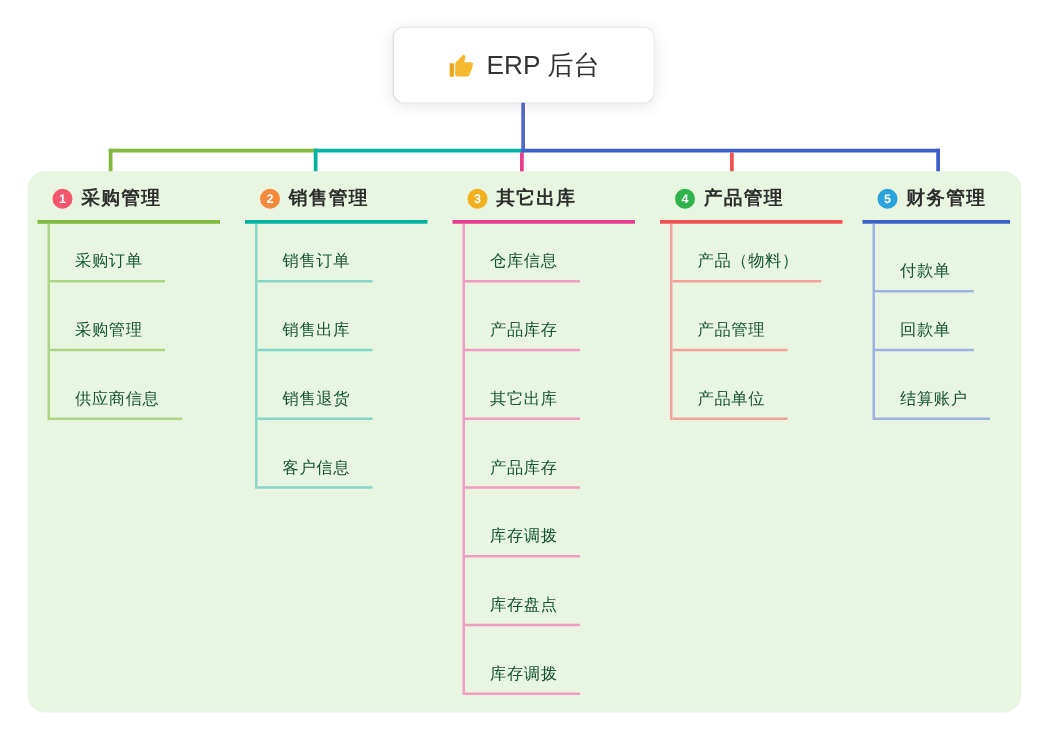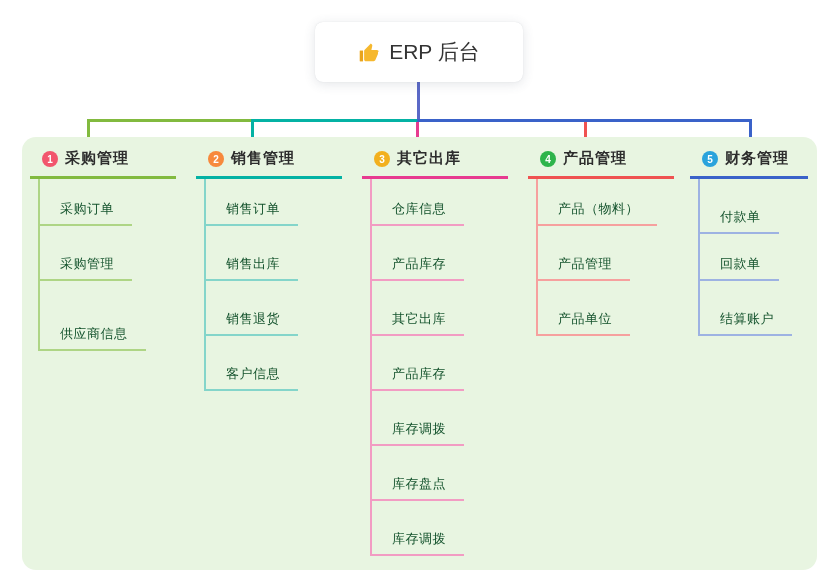--- a/index.html
+++ b/index.html
@@ -86,21 +86,21 @@
   <div class="panel" style="background-color: rgb(232, 245, 225);">
     <div id="branches">
         <div class="branch" style="left: 8px;">
           <div class="branch-header" style="width: 146px; border-bottom-color: rgb(130, 186, 63);">
             <span class="badge" style="background-color: rgb(242, 86, 109);">1</span>
             <span class="branch-label">采购管理</span>
           </div>
           <div class="children" style="border-left-color: rgb(174, 213, 133);">
             <div class="child-row first" style="border-bottom-color: rgb(174, 213, 133);">采购订单</div>
             <div class="child-row" style="border-bottom-color: rgb(174, 213, 133);">采购管理</div>
-            <div class="child-row" style="border-bottom-color: rgb(174, 213, 133); margin-top: 15px;">供应商信息</div>
+            <div class="child-row" style="border-bottom-color: rgb(174, 213, 133);">供应商信息</div>
           </div>
         </div>
         <div class="branch" style="left: 174px;">
           <div class="branch-header" style="width: 146px; border-bottom-color: rgb(4, 178, 164);">
             <span class="badge" style="background-color: rgb(247, 137, 60);">2</span>
             <span class="branch-label">销售管理</span>
           </div>
           <div class="children" style="border-left-color: rgb(132, 213, 202);">
             <div class="child-row first" style="border-bottom-color: rgb(132, 213, 202);">销售订单</div>
             <div class="child-row" style="border-bottom-color: rgb(132, 213, 202);">销售出库</div>

